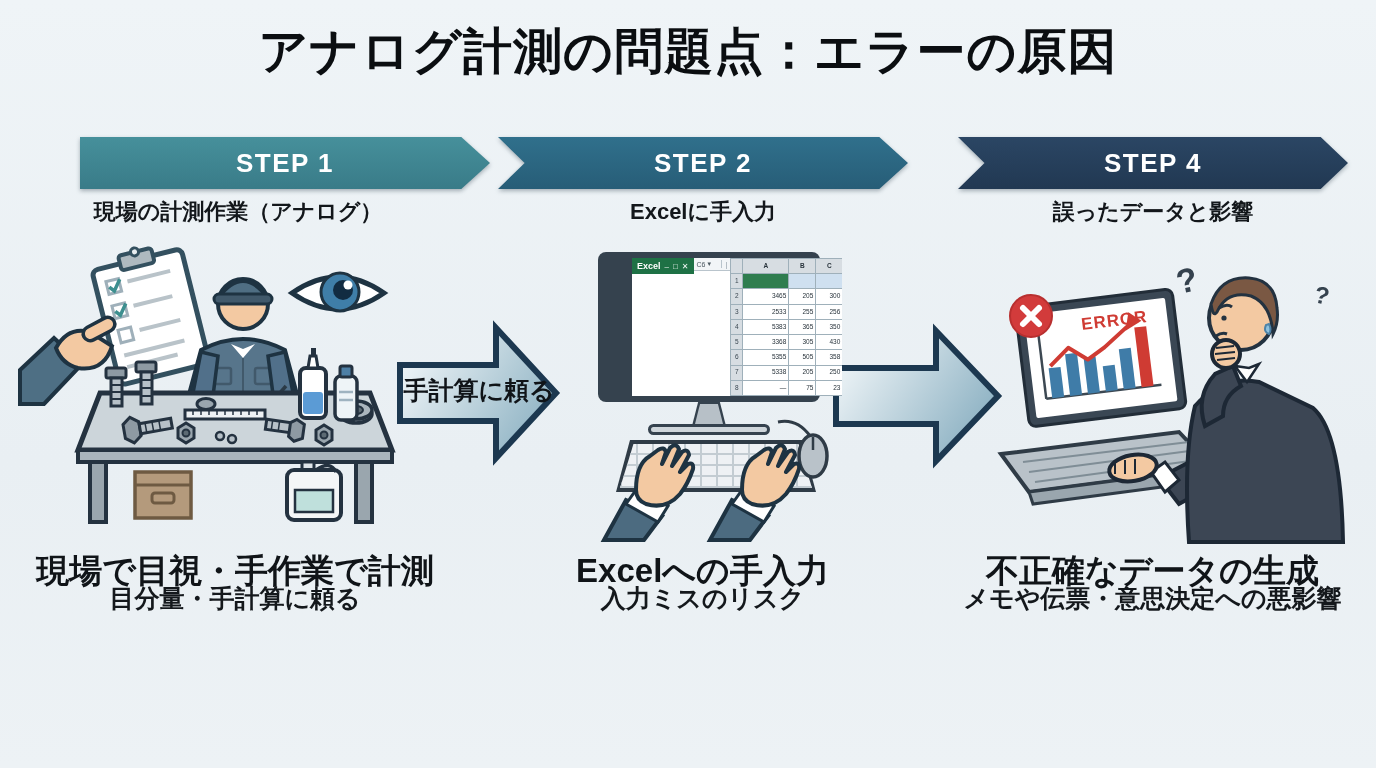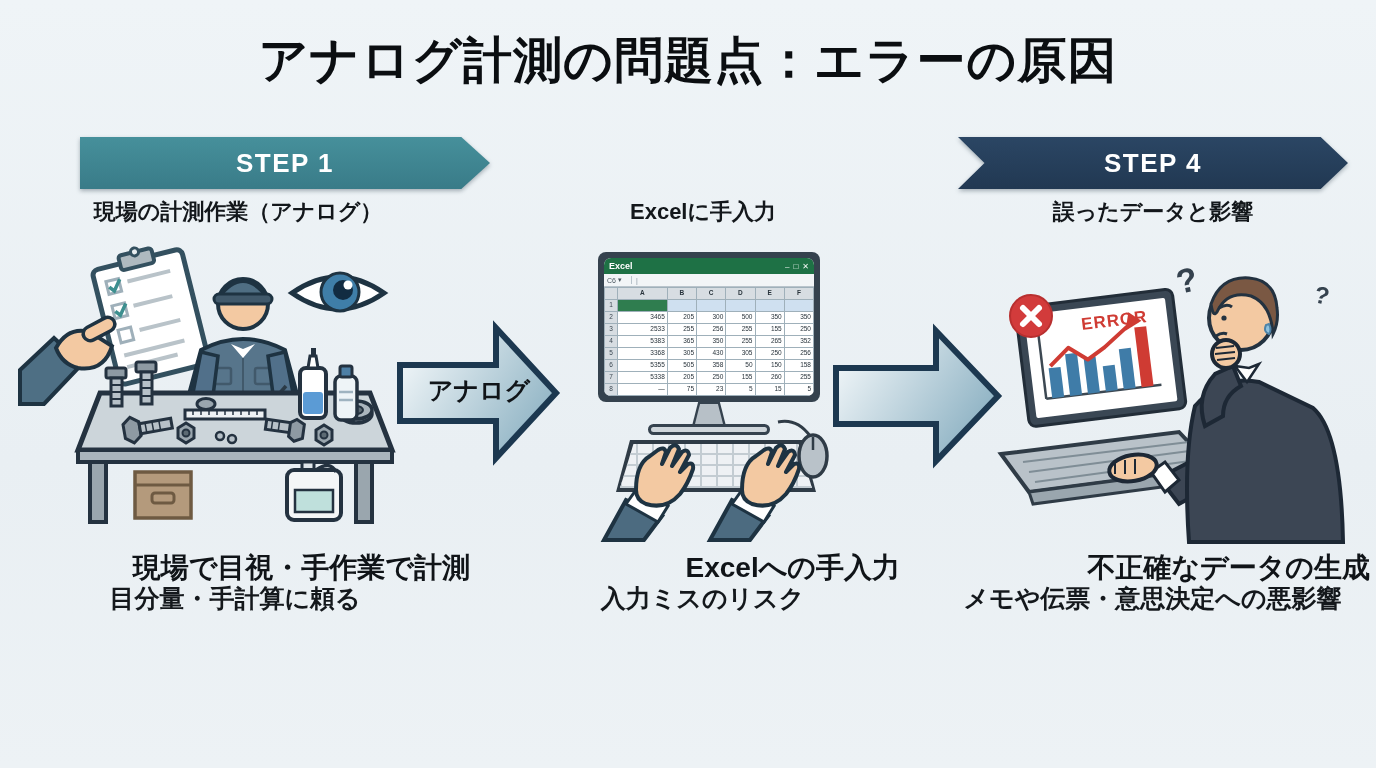--- a/index.html
+++ b/index.html
@@ -1,21 +1,21 @@
 <!DOCTYPE html>
 <html><head>
 <meta charset="utf-8">
 <style>
   html,body{margin:0;padding:0;background:#dfe6ea;}
   .canvas{position:relative;width:1376px;height:768px;overflow:hidden;
     background:linear-gradient(180deg,#eff4f7 0%,#e9eff3 60%,#edf2f5 100%);
     font-family:"Liberation Sans","DejaVu Sans",sans-serif;color:#14181c;}
 
   
-  .title{position:absolute;top:28px;left:0;width:100%;text-align:center;
+  .title{position:absolute;top:19px;left:0;width:100%;text-align:center;
     font-size:49px;font-weight:800;letter-spacing:1px;color:#0b0e11;}
 
   
   .banner{position:absolute;top:137px;height:52px;filter:drop-shadow(0 2px 2px rgba(25,45,60,.35));}
   .banner-shape{width:100%;height:100%;display:flex;align-items:center;justify-content:center;
     color:#fff;font-size:26px;font-weight:800;letter-spacing:1.5px;}
   .b1{left:37px;width:410px;padding-left:43px;}
   .b1 .banner-shape{clip-path:polygon(0 0,93% 0,100% 50%,93% 100%,0 100%);
     background:linear-gradient(180deg,#46909b,#397b88);}
   .b2{left:498px;width:410px;}
@@ -24,38 +24,38 @@
   .b3{left:958px;width:390px;}
   .b3 .banner-shape{clip-path:polygon(0 0,93% 0,100% 50%,93% 100%,0 100%,6.8% 50%);
     background:linear-gradient(180deg,#2b4664,#213852);}
 
   .heading{position:absolute;top:197px;font-size:22px;font-weight:800;text-align:center;color:#13171b;}
   .h1{left:8px;width:460px;}
   .h2{left:508px;width:390px;}
   .h3{left:938px;width:430px;}
 
   
-  .caption-main{position:absolute;top:549px;font-size:28px;font-weight:800;text-align:right;color:#101418;}
+  .caption-main{position:absolute;top:549px;font-size:33px;font-weight:800;text-align:center;color:#101418;}
   .caption-sub{position:absolute;top:582px;font-size:25px;font-weight:700;text-align:center;color:#14181c;}
   .c1{left:0px;width:470px;}
   .c2{left:505px;width:395px;}
   .c3{left:935px;width:435px;}
 
   
   .arrow-box{position:absolute;}
   .arrow1{left:400px;top:318px;width:160px;height:150px;}
   .arrow2{left:836px;top:323px;width:166px;height:146px;}
   .arrow-label{position:absolute;left:0;top:56px;width:158px;text-align:center;
     font-size:25px;font-weight:800;color:#101418;}
 
   
   .monitor{position:absolute;left:598px;top:252px;width:222px;height:150px;
     background:#35424e;border-radius:8px;padding:6px;box-sizing:border-box;}
-  .screen{width:100%;height:100%;background:#fff;border-radius:7px;overflow:hidden;
-    display:flex;flex-direction:column;}
+  .screen{width:100%;height:100%;background:#fff;border-radius:0;overflow:hidden;
+    display:flex;flex-direction:row;margin-left:28px;}
   .xl-titlebar{height:16px;background:#1e7145;display:flex;align-items:center;
     padding:0 5px;color:#fff;font-size:9px;font-weight:700;flex:0 0 auto;}
   .xl-title{flex:1;}
   .xl-ctrl{margin-left:4px;font-size:8px;font-weight:400;opacity:.95;}
   .xl-formula{height:12px;background:#f2f5f7;border-bottom:1px solid #b9c4cc;
     display:flex;align-items:center;font-size:7px;color:#4b5860;padding:0 3px;flex:0 0 auto;}
   .xl-ref{width:24px;border-right:1px solid #b9c4cc;display:flex;align-items:center;gap:2px;}
   .xl-fx{flex:1;padding-left:4px;color:#8795a0;}
   .xl-grid{flex:1;}
   table.xl{border-collapse:collapse;width:100%;height:100%;table-layout:fixed;}
@@ -91,20 +91,23 @@
 </style>
 </head>
 <body>
 
 <div class="canvas">
 
   <div class="title">アナログ計測の問題点：エラーの原因</div>
 
   <div class="banner b1">
     <div class="banner-shape">STEP 1</div>
+  </div>
+  <div class="banner b2">
+    <div class="banner-shape">STEP 2</div>
   </div>
   <div class="banner b3">
     <div class="banner-shape">STEP 4</div>
   </div>
 
   <div class="heading h1">現場の計測作業（アナログ）</div>
   <div class="heading h2">Excelに手入力</div>
   <div class="heading h3">誤ったデータと影響</div>
 
   <div class="illu-left">
@@ -241,21 +244,21 @@
   <div class="arrow-box arrow1">
     <svg width="160" height="150" viewBox="0 0 160 150">
       <defs>
         <linearGradient id="arrg1" x1="0" y1="0" x2="1" y2="0.55">
           <stop offset="0" stop-color="#fbfdfe"></stop>
             <stop offset="1" stop-color="#93b6c6"></stop>
         </linearGradient>
       </defs>
       <polygon points="0,47 96,47 96,10 156,75 96,140 96,103 0,103" fill="url(#arrg1)" stroke="#1c3850" stroke-width="6"></polygon>
     </svg>
-    <div class="arrow-label">アナログ</div>
+    <div class="arrow-label">手計算に頼る</div>
   </div>
 
   <div class="arrow-box arrow2">
     <svg width="166" height="146" viewBox="0 0 166 146">
       <defs>
         <linearGradient id="arrg2" x1="0" y1="0" x2="1" y2="0.55">
           <stop offset="0" stop-color="#fbfdfe"></stop>
             <stop offset="1" stop-color="#8fb3c4"></stop>
         </linearGradient>
       </defs>

